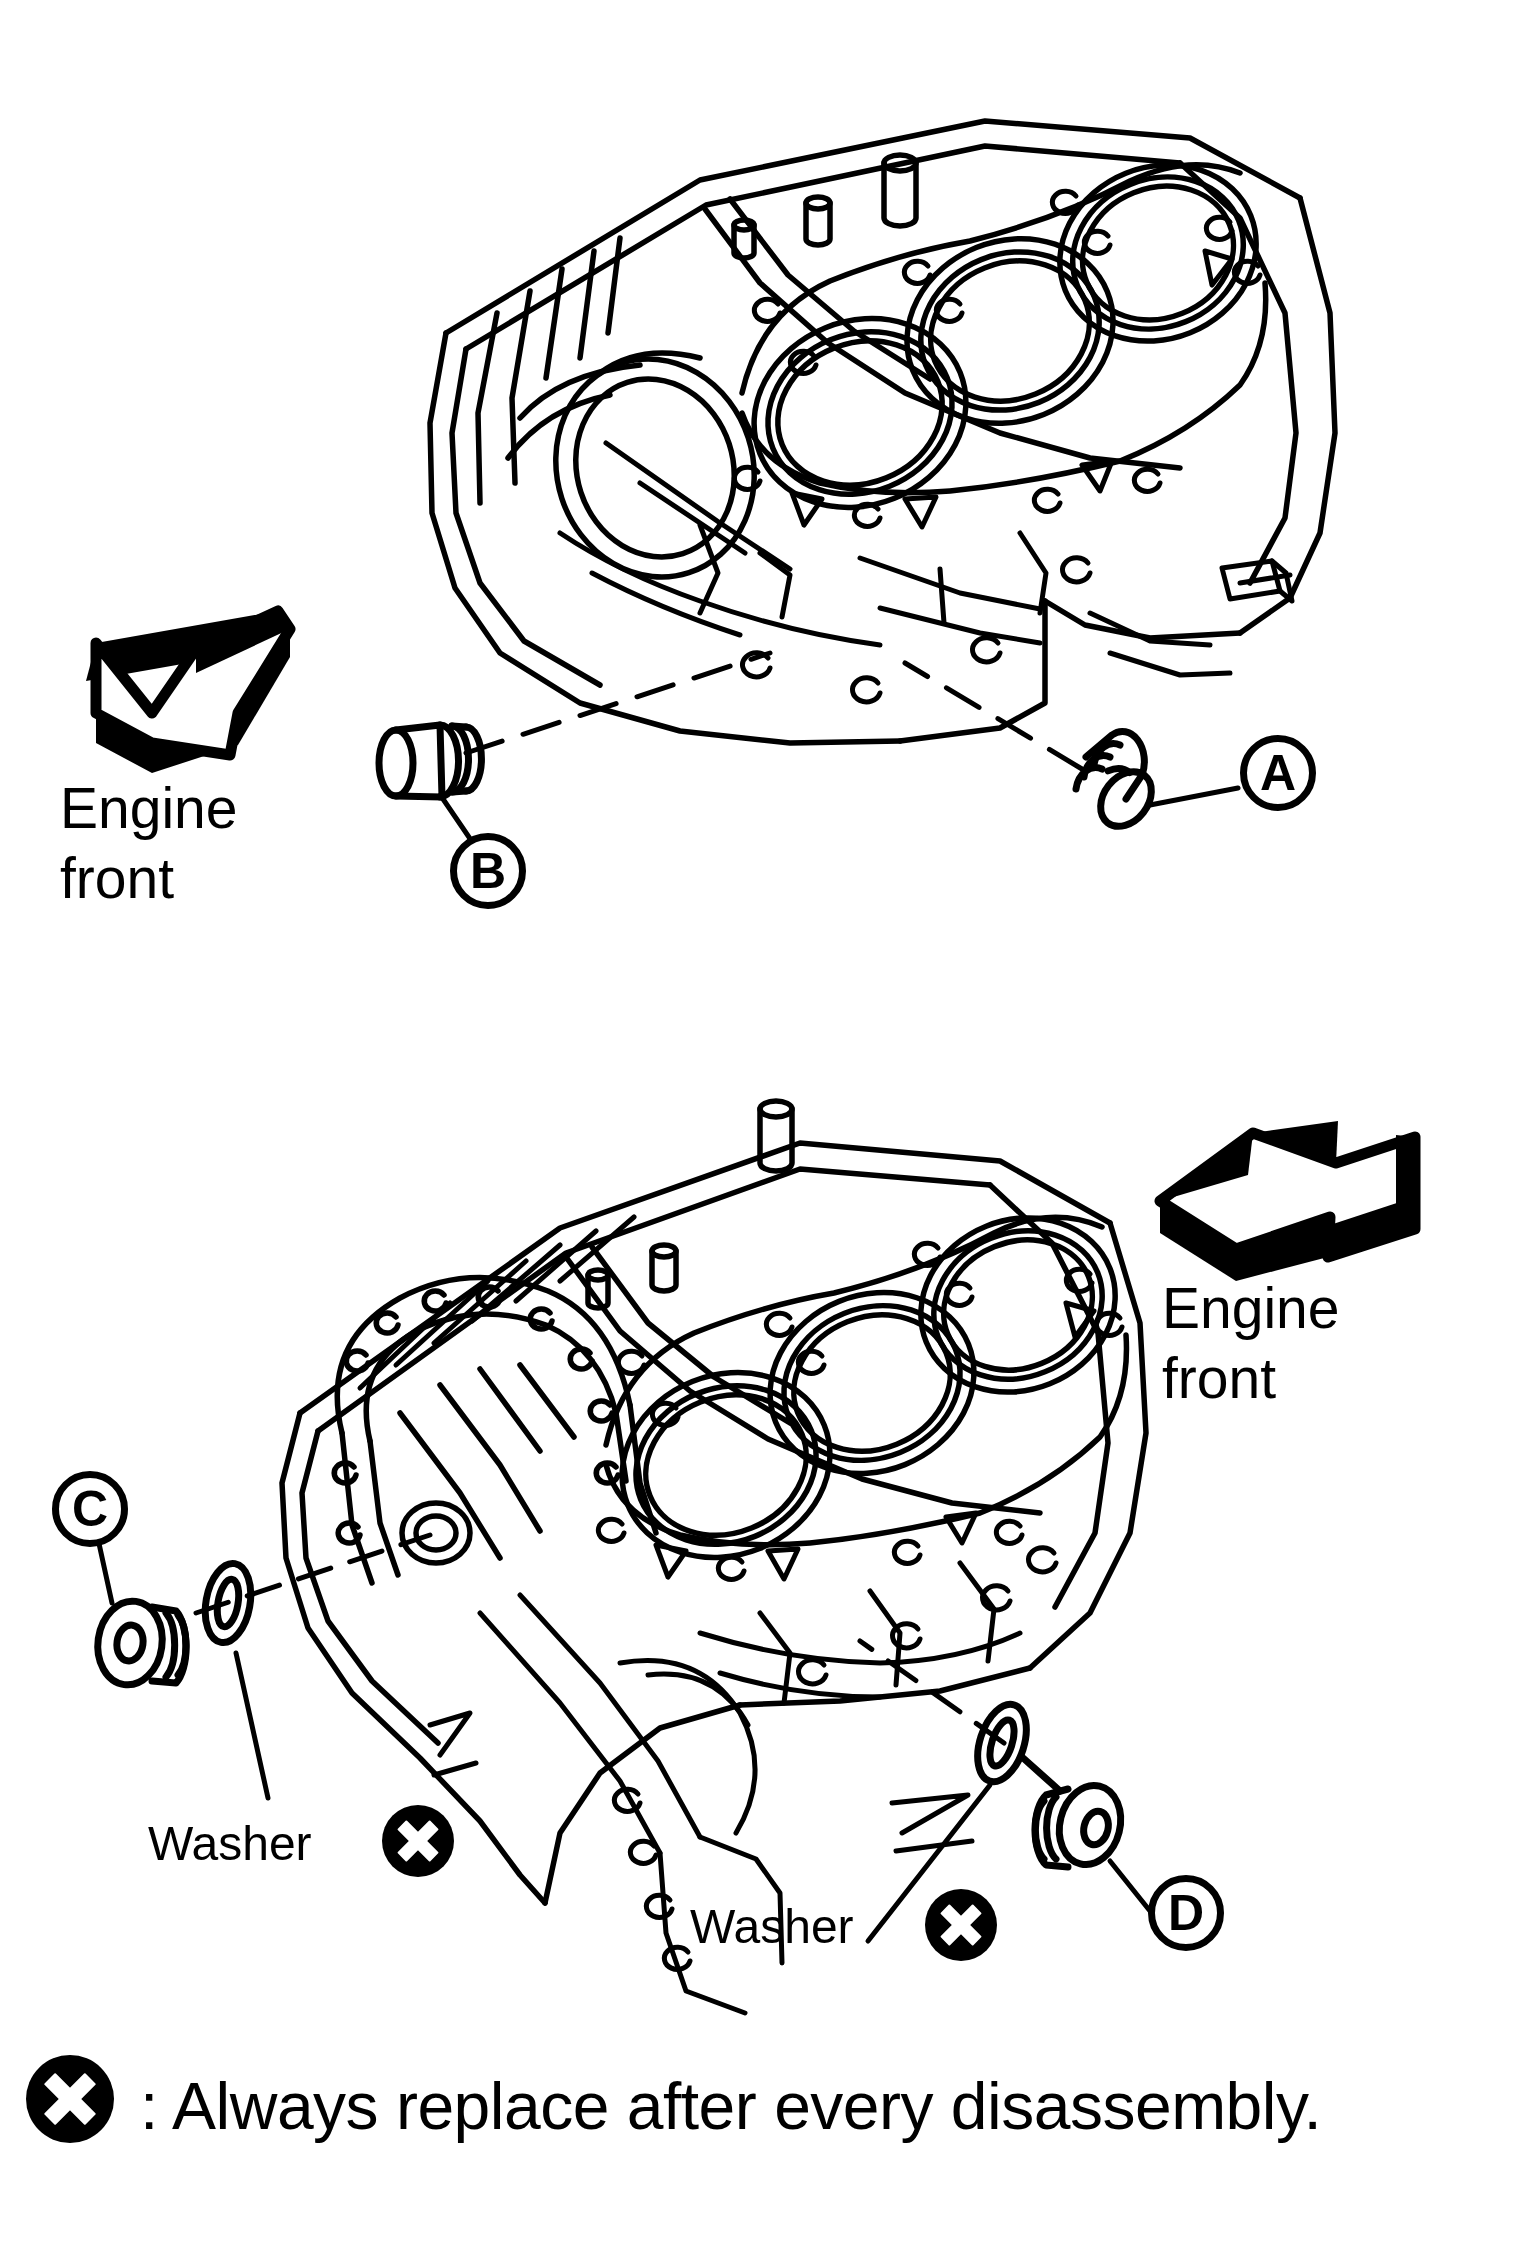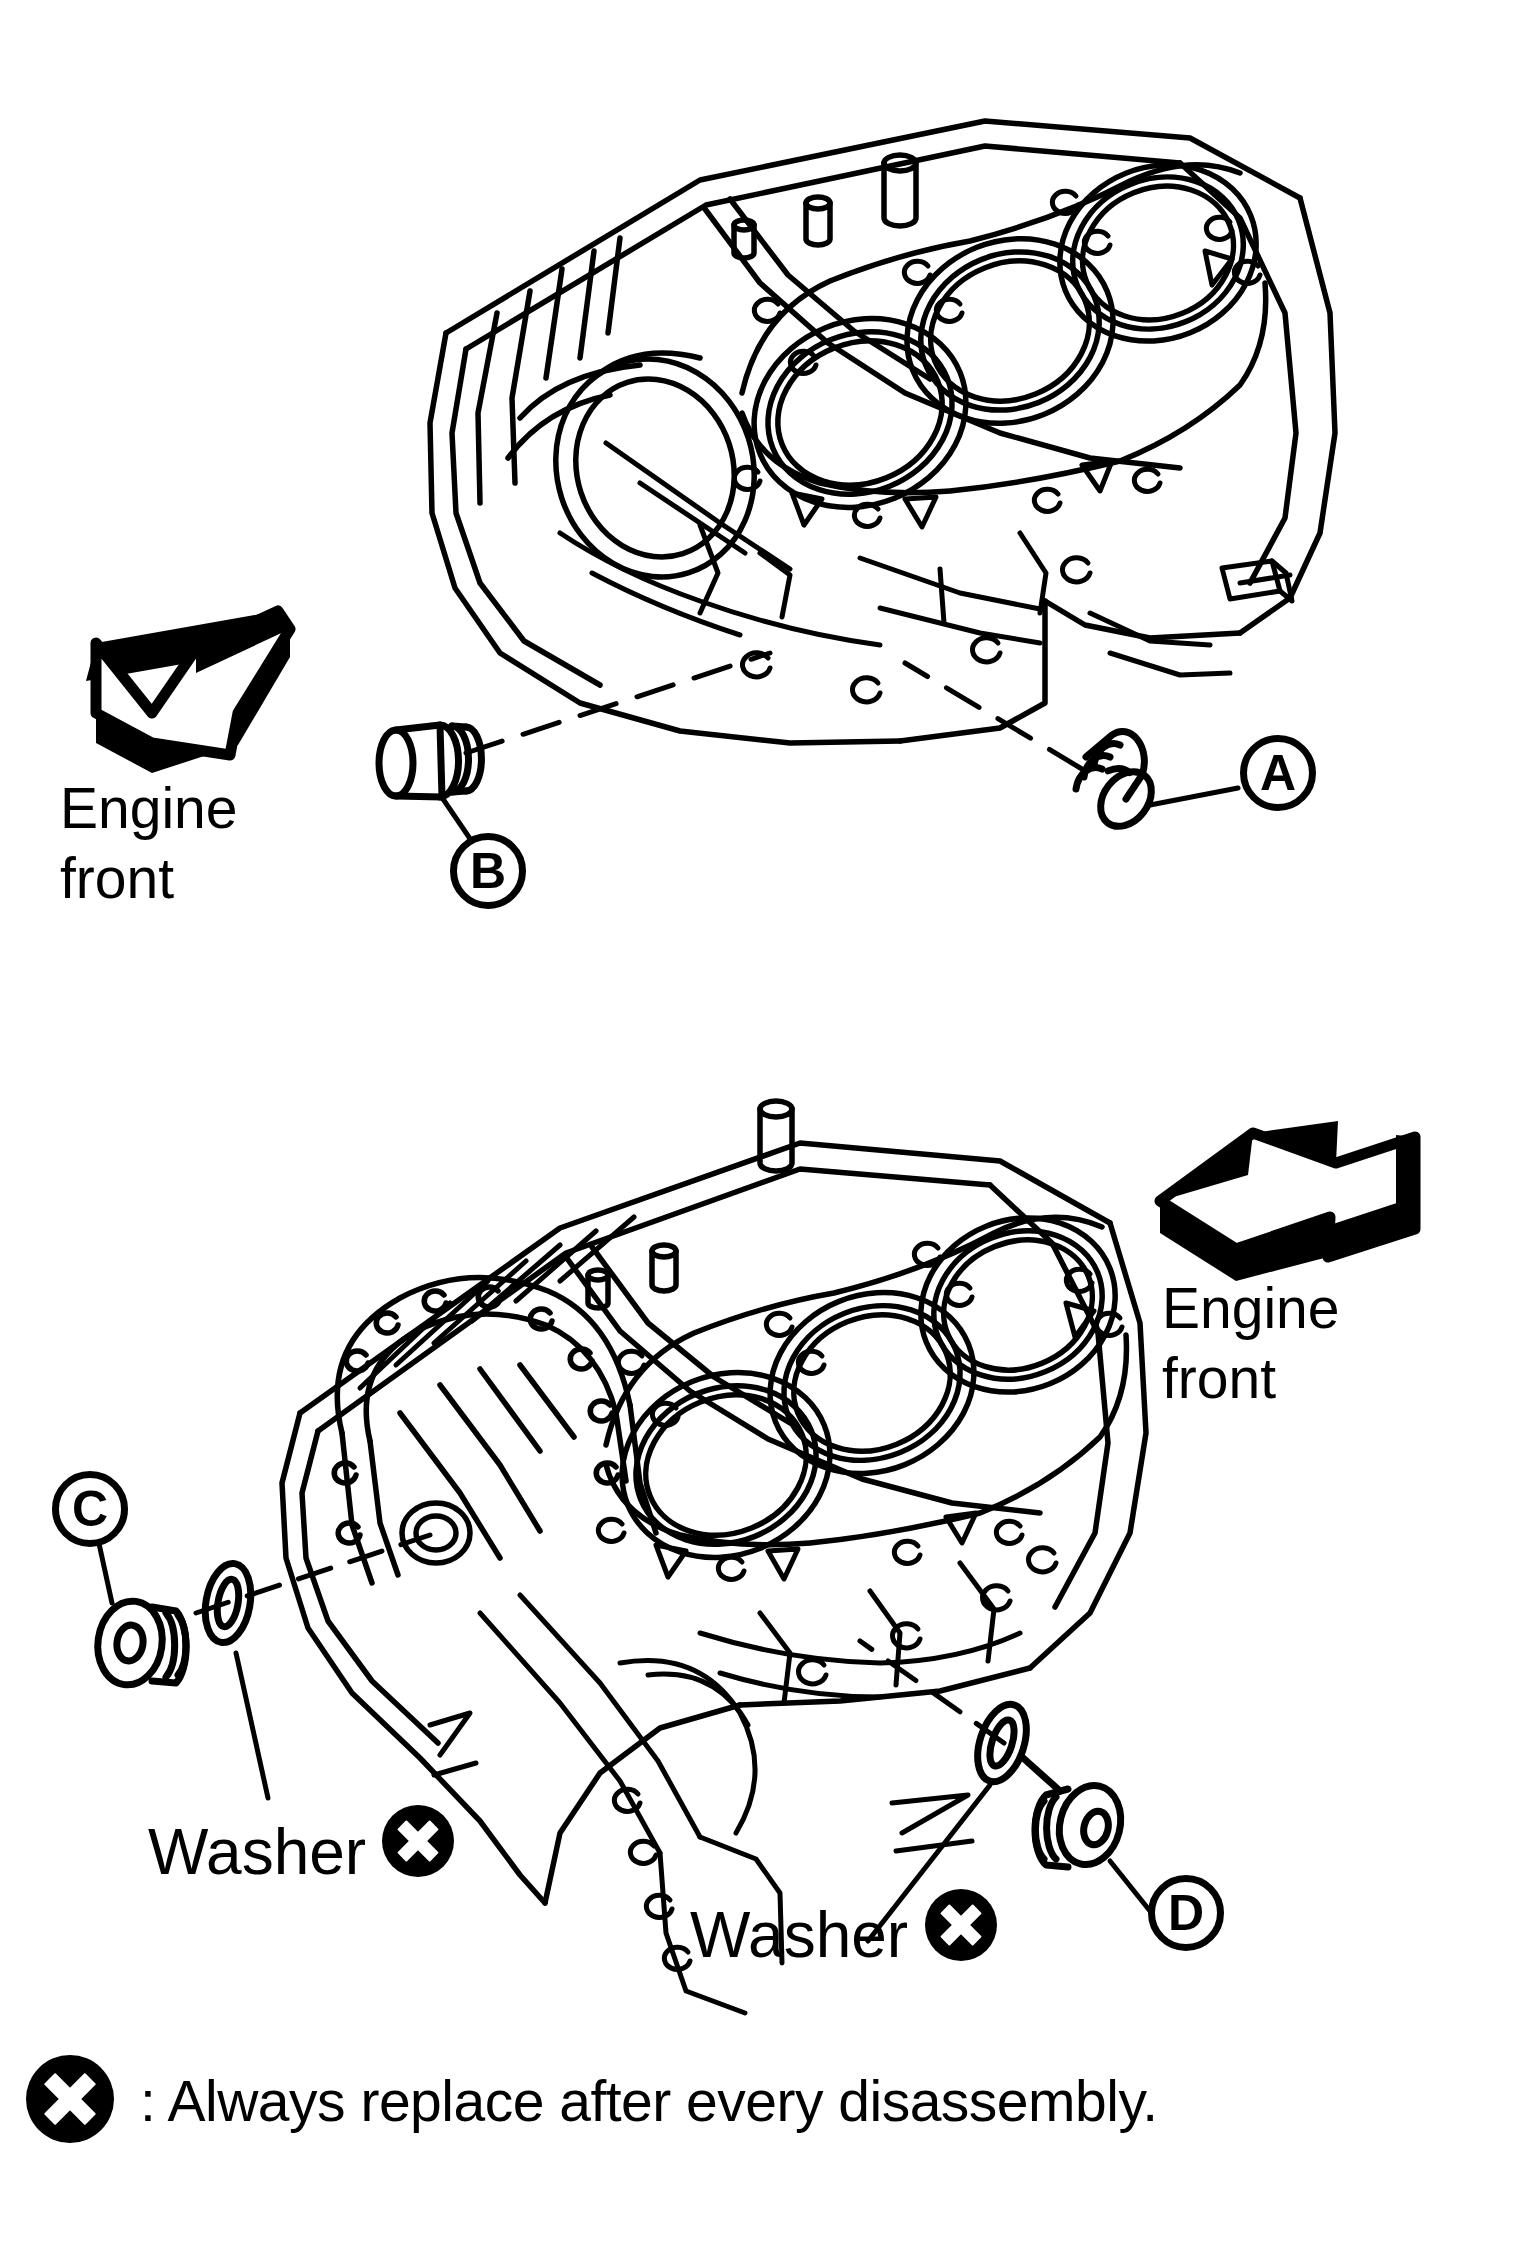--- a/index.html
+++ b/index.html
@@ -32,24 +32,24 @@
     font-family: "Liberation Sans", sans-serif;
     color: #000;
     white-space: pre;
     line-height: 1.08;
   }
   .engine-front-label {
     font-size: 57px;
     letter-spacing: 0px;
   }
   .washer-label {
-    font-size: 64px;
+    font-size: 48px;
   }
   .caption-text {
-    font-size: 57px;
+    font-size: 66px;
     letter-spacing: -0.5px;
   }
   .callout {
     position: absolute;
     border: 7px solid #000;
     border-radius: 50%;
     width: 62px;
     height: 62px;
     display: flex;
     align-items: center;

